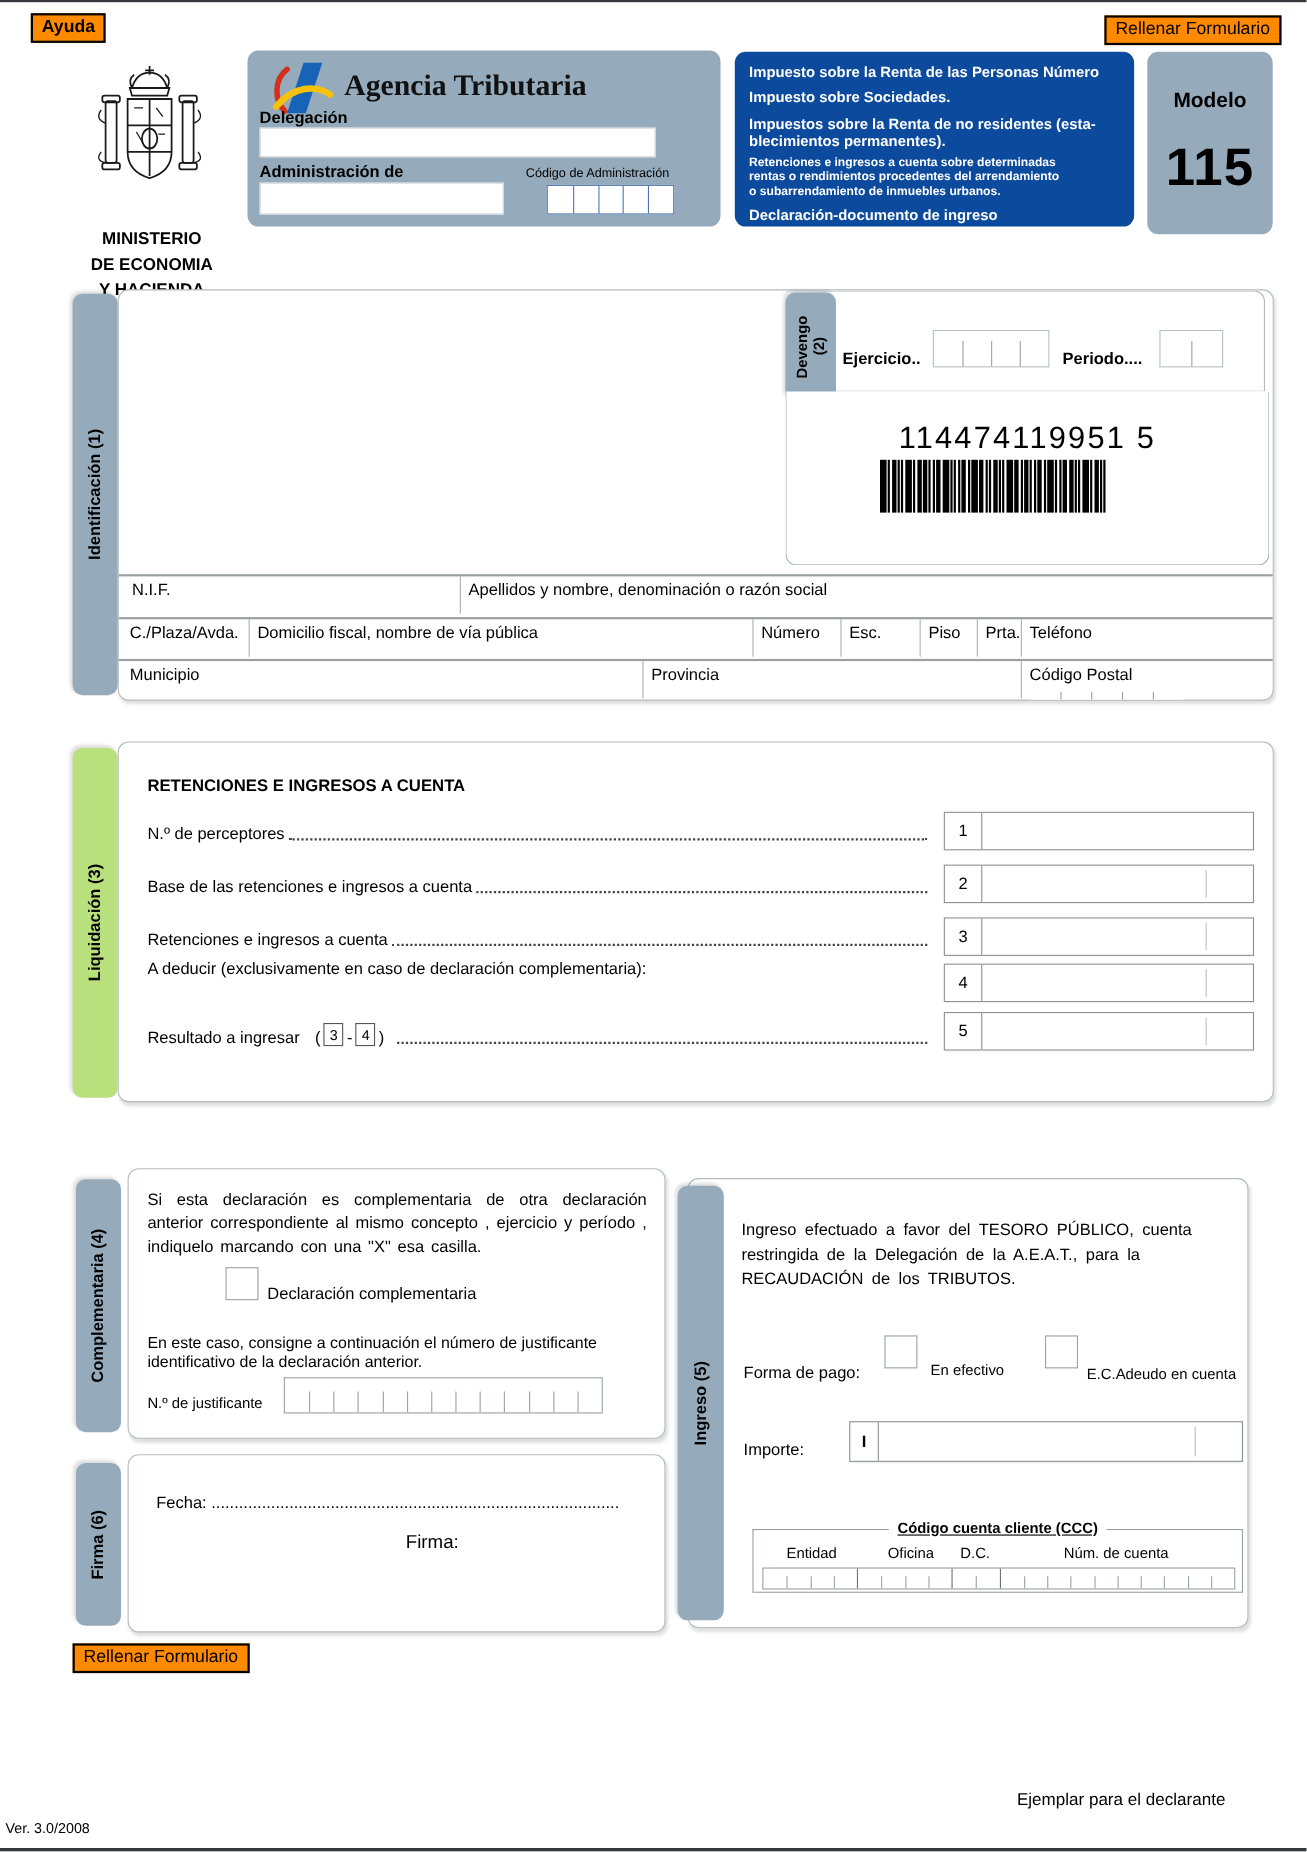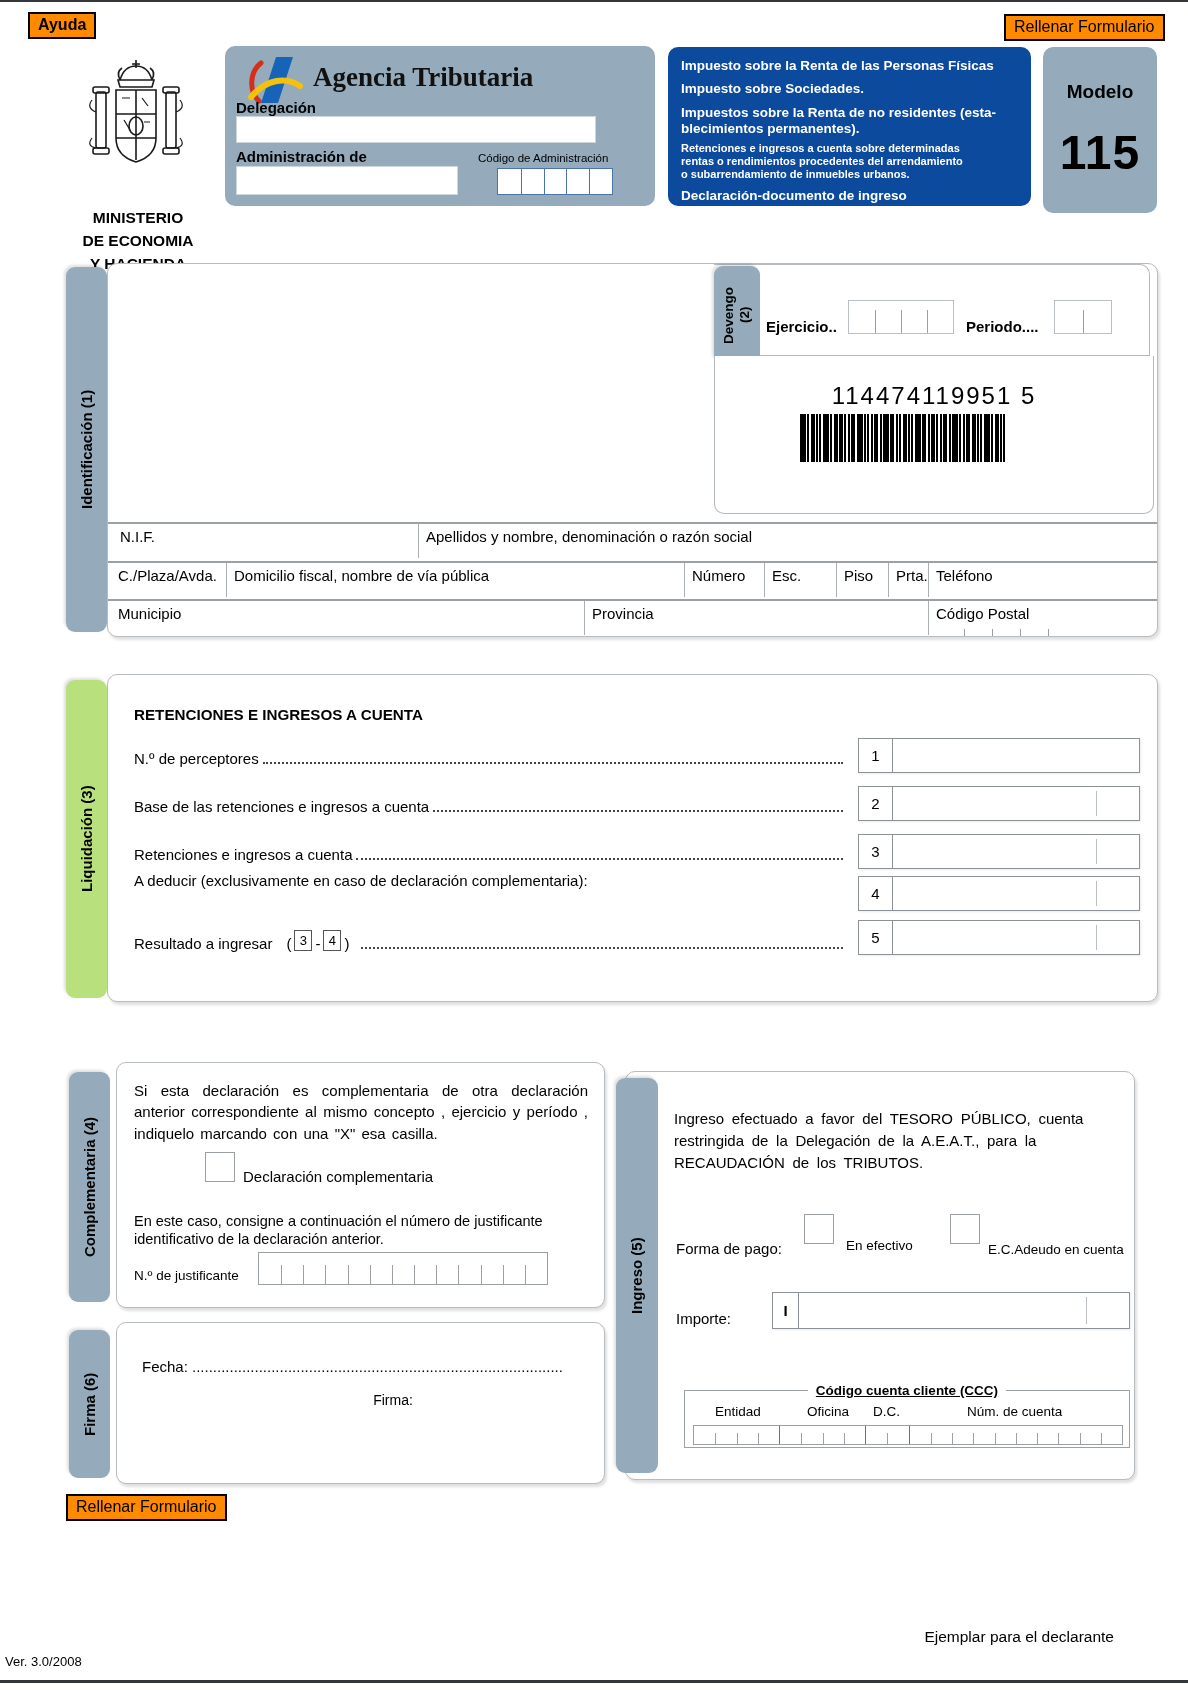--- a/index.html
+++ b/index.html
@@ -144,21 +144,21 @@
         <div class="cell"></div>
         <div class="cell"></div>
         <div class="cell"></div>
         <div class="cell"></div>
         <div class="cell"></div>
       </div>
     <div class="abs whitebox" style="left:11px;top:120px;width:222px;height:29px;"></div>
   </div>
 
   <div class="taxpanel" style="left:668px;top:47px;width:363px;height:159px;">
-    <div class="taxline">Impuesto sobre la Renta de las Personas Físicas</div>
+    <div class="taxline">Impuesto sobre la Renta de las Personas Número</div>
     <div class="taxline">Impuesto sobre Sociedades.</div>
     <div class="taxline" style="margin-bottom:4px;">Impuestos sobre la Renta de no residentes (esta-
 blecimientos permanentes).</div>
     <div class="taxsmall">Retenciones e ingresos a cuenta sobre determinadas
 rentas o rendimientos procedentes del arrendamiento
 o subarrendamiento de inmuebles urbanos.</div>
     <div class="taxline" style="margin-bottom:0;">Declaración-documento de ingreso</div>
   </div>
 
   <div class="modelo" style="left:1043px;top:47px;width:114px;height:166px;">
@@ -180,21 +180,21 @@
       <div class="cell"></div>
       <div class="cell"></div>
     </div>
   <div class="flabel" style="left:966px;top:318px;font-weight:bold;">Periodo....</div>
   <div class="seg mid" style="left:1054px;top:300px;width:58px;height:34px;border-color:#b9bfc3;">
       <div class="cell"></div>
       <div class="cell"></div>
     </div>
 
   <div class="abs" style="left:714px;top:356px;width:440px;height:158px;border:1.5px solid #b2b8bc;border-top:none;border-radius:0 0 10px 10px;background:#fff;">
-    <div style="text-align:center;margin-top:26px;font-size:24px;letter-spacing:2px;">114474119951 5</div>
+    <div style="text-align:center;margin-top:26px;font-size:28px;letter-spacing:2px;">114474119951 5</div>
     <div class="barcode-bars" style="margin:4px auto 0;width:268px;">
         <div style="width: 6px; margin-right: 1px;"></div>
         <div style="width: 2px; margin-right: 2px;"></div>
         <div style="width: 4px; margin-right: 1px;"></div>
         <div style="width: 2px; margin-right: 1px;"></div>
         <div style="width: 2px; margin-right: 2px;"></div>
         <div style="width: 6px; margin-right: 1px;"></div>
         <div style="width: 2px; margin-right: 2px;"></div>
         <div style="width: 4px; margin-right: 1px;"></div>
         <div style="width: 4px; margin-right: 1px;"></div>
@@ -398,19 +398,19 @@
           <div class="cell" style="flex: 1 1 0%;"></div>
           <div class="cell" style="flex: 1 1 0%;"></div>
           <div class="cell" style="flex: 1 1 0%;"></div>
         </div>
     </div>
   </div>
 
   <div class="secbox" style="left:116px;top:1322px;width:489px;height:162px;"></div>
   <div class="vtab" style="left:69px;top:1330px;width:41px;height:148px;">Firma (6)</div>
   <div class="flabel" style="left:142px;top:1358px;">Fecha: .........................................................................................</div>
-  <div class="abs" style="left:116px;top:1392px;width:554px;text-align:center;font-size:14px;">Firma:</div>
+  <div class="abs" style="left:116px;top:1392px;width:554px;text-align:center;font-size:17px;">Firma:</div>
 
   <button class="obtn" style="left:66px;top:1494px;">Rellenar Formulario</button>
 
   <div class="abs" style="right:74px;top:1628px;font-size:15.5px;">Ejemplar para el declarante</div>
   <div class="abs" style="left:5px;top:1654px;font-size:13px;">Ver. 3.0/2008</div>
 </div>
 
 </body></html>

